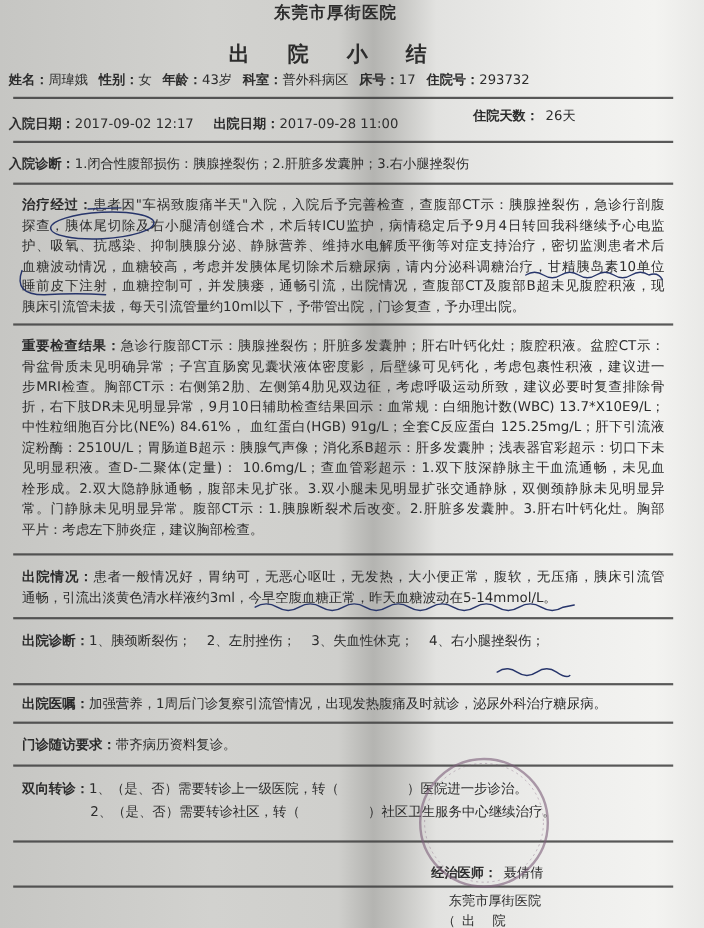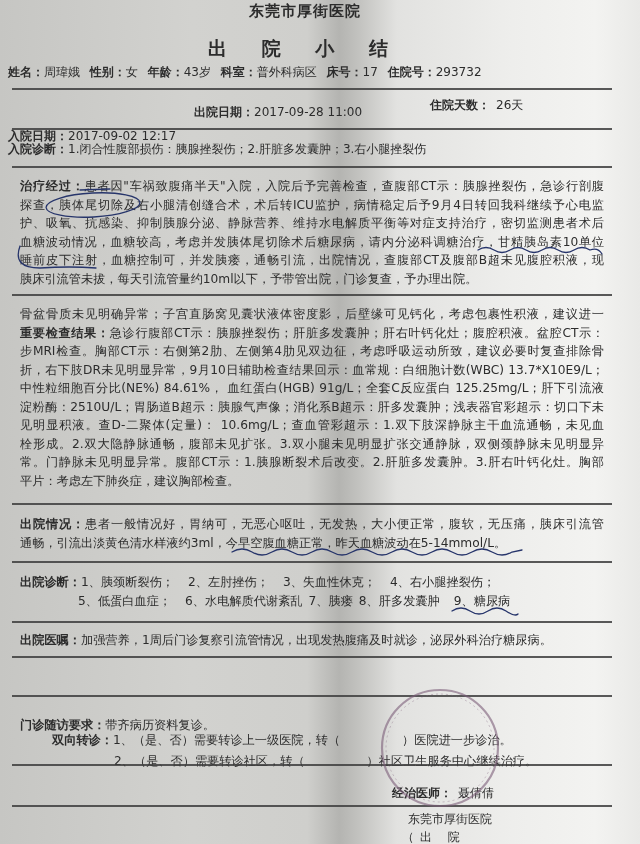--- a/index.html
+++ b/index.html
@@ -37,21 +37,21 @@
   <div class="abs row" style="left:8px; top:63px;">
     <span class="lbl">姓名：</span><span>周瑋娥</span><span class="gap-s"></span>
     <span class="lbl">性别：</span><span>女</span><span class="gap-s"></span>
     <span class="lbl">年龄：</span><span>43岁</span><span class="gap-s"></span>
     <span class="lbl">科室：</span><span>普外科病区</span><span class="gap-s"></span>
     <span class="lbl">床号：</span><span>17</span><span class="gap-s"></span>
     <span class="lbl">住院号：</span><span>293732</span>
   </div>
   <div class="sep" style="top:88px;"></div>
 
-  <div class="abs row" style="left:8px; top:103px;margin-top:24px;">
+  <div class="abs row" style="left:8px; top:103px;">
     <span class="lbl">入院日期：</span><span>2017-09-02 12:17</span>
   </div>
   <div class="abs row" style="left:150px; top:103px;margin-left:44px;">
     <span class="lbl">出院日期：</span><span>2017-09-28 11:00</span>
   </div>
   <div class="abs row" style="left:430px; top:96px;">
     <span class="lbl">住院天数：</span><span class="gap-s"></span><span>26天</span>
   </div>
   <div class="sep" style="top:128px;"></div>
 
@@ -64,22 +64,22 @@
     <span class="ln full"><span class="lbl">治疗经过：</span><span>患者因"车祸致腹痛半天"入院，入院后予完善检查，查腹部CT示：胰腺挫裂伤，急诊行剖腹</span></span>
     <span class="ln full">探查，胰体尾切除及右小腿清创缝合术，术后转ICU监护，病情稳定后予9月4日转回我科继续予心电监</span>
     <span class="ln full">护、吸氧、抗感染、抑制胰腺分泌、静脉营养、维持水电解质平衡等对症支持治疗，密切监测患者术后</span>
     <span class="ln full">血糖波动情况，血糖较高，考虑并发胰体尾切除术后糖尿病，请内分泌科调糖治疗，甘精胰岛素10单位</span>
     <span class="ln full">睡前皮下注射，血糖控制可，并发胰瘘，通畅引流，出院情况，查腹部CT及腹部B超未见腹腔积液，现</span>
     <span class="ln">胰床引流管未拔，每天引流管量约10ml以下，予带管出院，门诊复查，予办理出院。</span>
   </div>
   <div class="sep" style="top:294px;"></div>
 
   <div class="para" style="top:305px;">
+    <span class="ln full"><span class="lbl">重要检查结果：</span><span>急诊行腹部CT示：胰腺挫裂伤；肝脏多发囊肿；肝右叶钙化灶；腹腔积液。盆腔CT示：</span></span>
     <span class="ln full">骨盆骨质未见明确异常；子宫直肠窝见囊状液体密度影，后壁缘可见钙化，考虑包裹性积液，建议进一</span>
-    <span class="ln full"><span class="lbl">重要检查结果：</span><span>急诊行腹部CT示：胰腺挫裂伤；肝脏多发囊肿；肝右叶钙化灶；腹腔积液。盆腔CT示：</span></span>
     <span class="ln full">步MRI检查。胸部CT示：右侧第2肋、左侧第4肋见双边征，考虑呼吸运动所致，建议必要时复查排除骨</span>
     <span class="ln full">折，右下肢DR未见明显异常，9月10日辅助检查结果回示：血常规：白细胞计数(WBC)  13.7*X10E9/L；</span>
     <span class="ln full">中性粒细胞百分比(NE%) 84.61%，  血红蛋白(HGB)  91g/L；全套C反应蛋白  125.25mg/L；肝下引流液</span>
     <span class="ln full">淀粉酶：2510U/L；胃肠道B超示：胰腺气声像；消化系B超示：肝多发囊肿；浅表器官彩超示：切口下未</span>
     <span class="ln full">见明显积液。查D-二聚体(定量)：  10.6mg/L；查血管彩超示：1.双下肢深静脉主干血流通畅，未见血</span>
     <span class="ln full">栓形成。2.双大隐静脉通畅，腹部未见扩张。3.双小腿未见明显扩张交通静脉，双侧颈静脉未见明显异</span>
     <span class="ln full">常。门静脉未见明显异常。腹部CT示：1.胰腺断裂术后改变。2.肝脏多发囊肿。3.肝右叶钙化灶。胸部</span>
     <span class="ln">平片：考虑左下肺炎症，建议胸部检查。</span>
   </div>
   <div class="sep" style="top:503px;"></div>
@@ -87,37 +87,34 @@
   <div class="para" style="top:515px;">
     <span class="ln full"><span class="lbl">出院情况：</span><span>患者一般情况好，胃纳可，无恶心呕吐，无发热，大小便正常，腹软，无压痛，胰床引流管</span></span>
     <span class="ln">通畅，引流出淡黄色清水样液约3ml，今早空腹血糖正常，昨天血糖波动在5-14mmol/L。</span>
   </div>
   <div class="sep" style="top:561px;"></div>
 
   <div class="para" style="top:573px;">
     <span class="ln">
       <span class="lbl">出院诊断：</span><span>1、胰颈断裂伤；</span><span class="gap"></span><span>2、左肘挫伤；</span><span class="gap"></span><span>3、失血性休克；</span><span class="gap"></span><span>4、右小腿挫裂伤；</span>
     </span>
-    <span class="ln indent">
-      <span>5、低蛋白血症；</span><span class="gap"></span><span>6、水电解质代谢紊乱</span><span class="gap-s"></span><span>7、胰瘘</span><span class="gap-s"></span><span>8、肝多发囊肿</span><span class="gap"></span><span>9、糖尿病</span>
-    </span>
   </div>
   <div class="sep" style="top:621px;"></div>
 
   <div class="para" style="top:631px;">
     <span class="ln"><span class="lbl">出院医嘱：</span><span>加强营养，1周后门诊复察引流管情况，出现发热腹痛及时就诊，泌尿外科治疗糖尿病。</span></span>
   </div>
   <div class="sep" style="top:656px;"></div>
 
-  <div class="para" style="top:668px;margin-top:48px;">
+  <div class="para" style="top:668px;">
     <span class="ln"><span class="lbl">门诊随访要求：</span><span>带齐病历资料复诊。</span></span>
   </div>
   <div class="sep" style="top:695px;"></div>
 
-  <div class="para" style="top:731px;margin-left:32px;">
+  <div class="para" style="top:708px;">
     <span class="ln" style="height:21px;"><span class="lbl">双向转诊：</span><span>1、（是、否）需要转诊上一级医院，转（</span><span class="blank"></span><span>）医院进一步诊治。</span></span>
     <span class="ln indent" style="padding-left:62px;"><span>2、（是、否）需要转诊社区，转（</span><span class="blank"></span><span>）社区卫生服务中心继续治疗。</span></span>
   </div>
   <div class="sep" style="top:764px;"></div>
 
   <div class="abs row" style="left:392px; top:784px;">
     <span class="lbl">经治医师：</span><span class="gap-s"></span><span>聂倩倩</span>
   </div>
   <div class="sep" style="top:805px;"></div>
 

